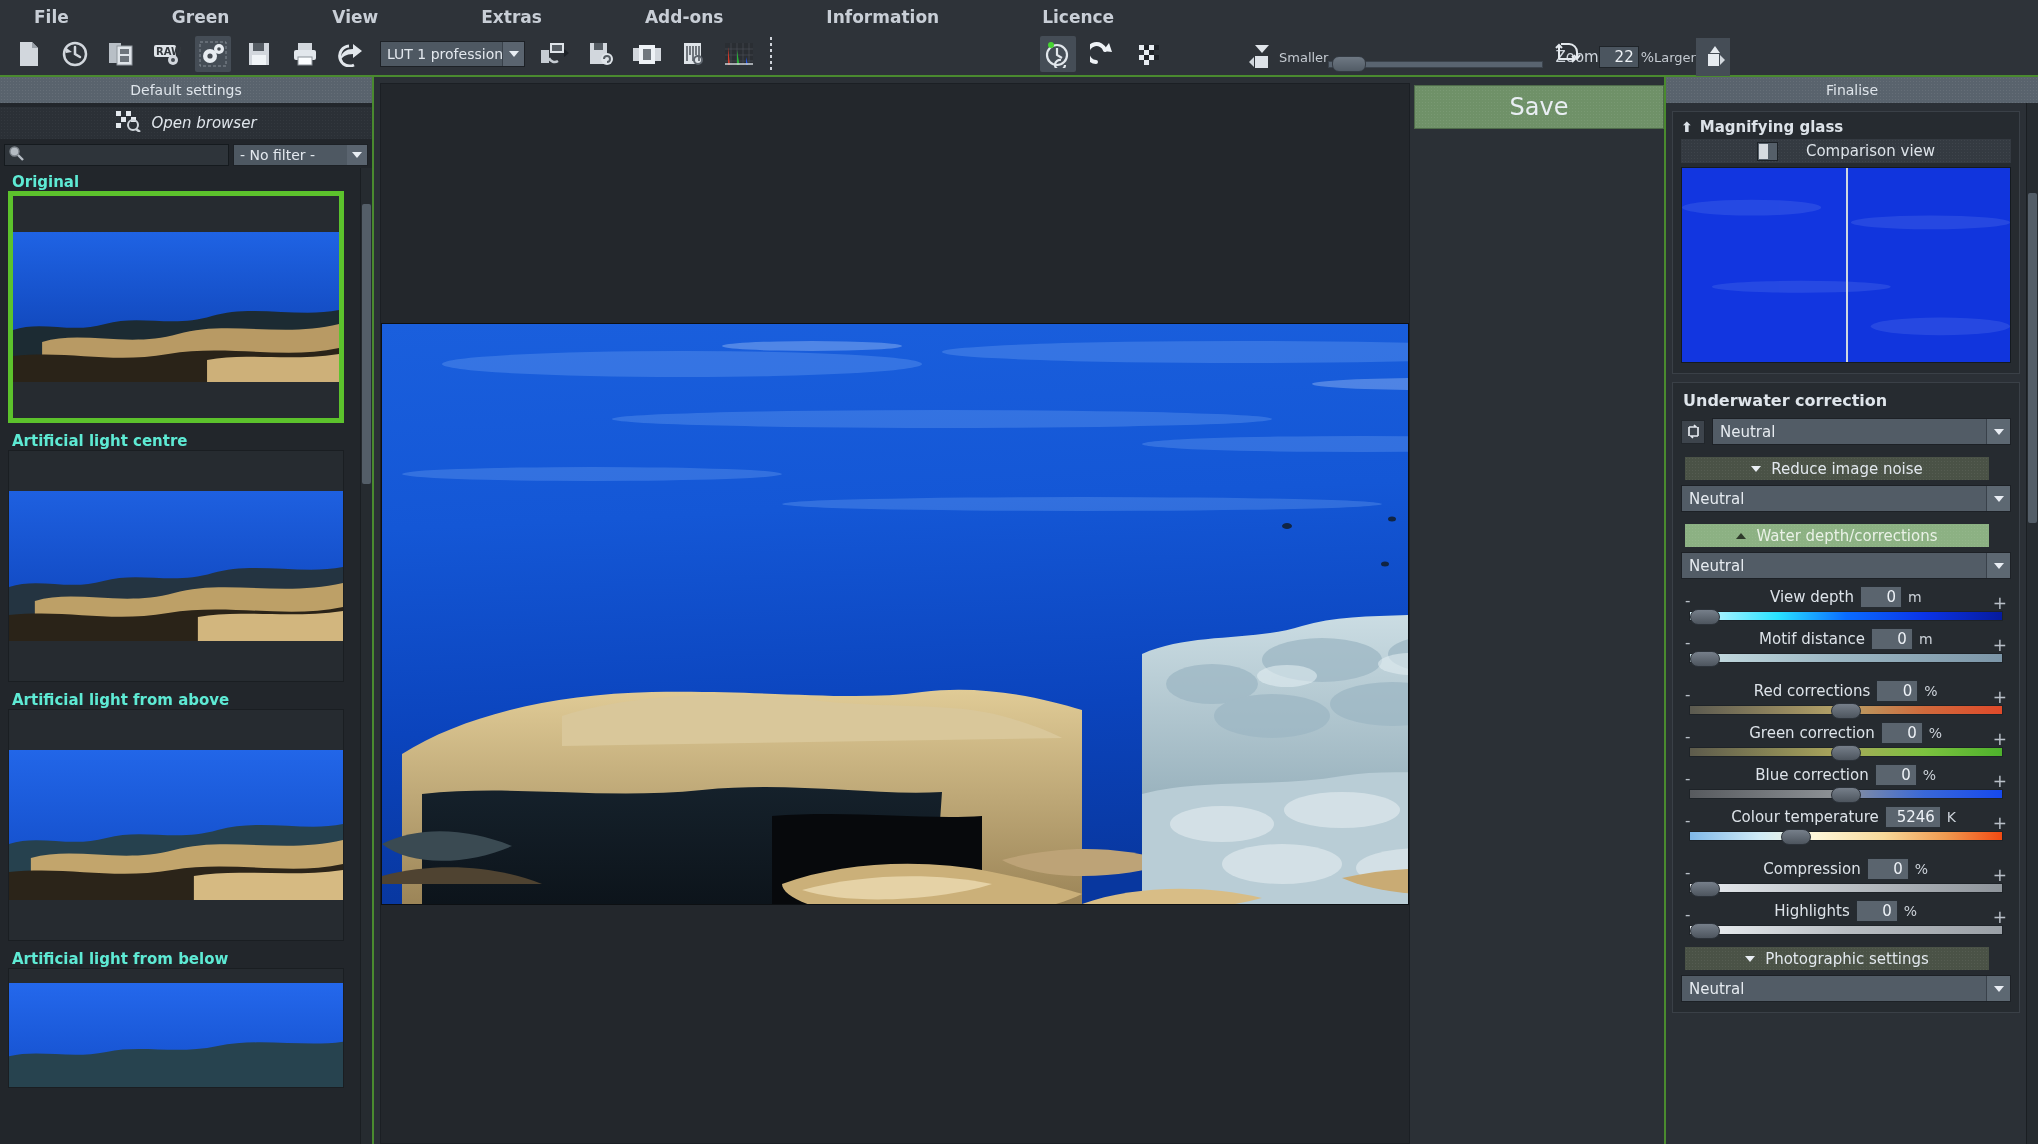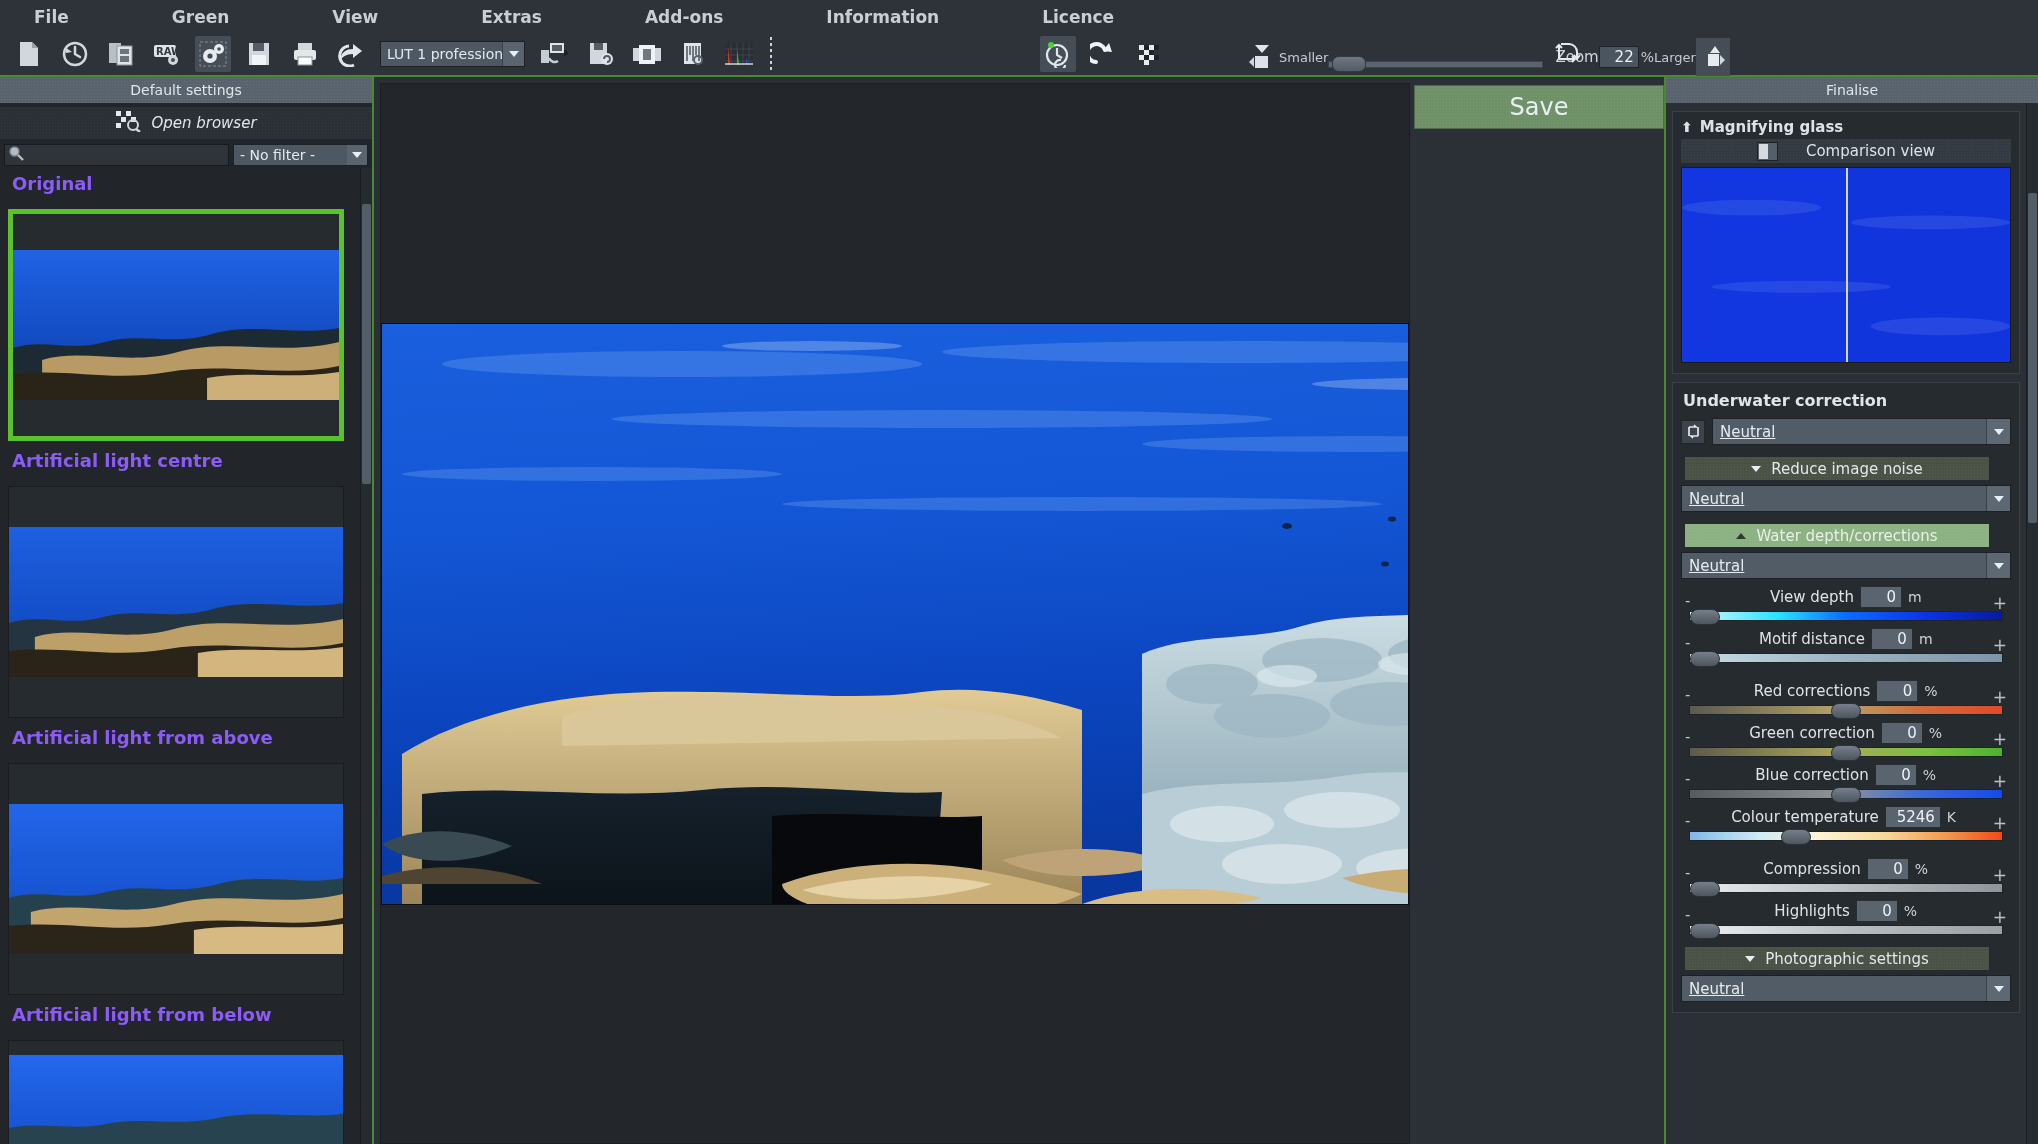--- a/index.html
+++ b/index.html
@@ -84,21 +84,21 @@
   .open-browser-row span.lbl { font-size:15px; color:#dfe5eb;font-style:italic; }
   .filter-row { height:26px; display:flex; align-items:center; padding:0 4px; gap:4px; flex:0 0 26px; margin-top:3px;}
   .search-box { flex:1 1 auto; height:22px; background:#2e343a; border:1px solid #151a1e; display:flex; align-items:center; padding-left:3px;}
   .filter-sel { width:135px;height:22px;background:#4e5862;border:1px solid #1d2126;display:flex;align-items:center;}
   .filter-sel .ftxt{flex:1;font-size:14px;color:#e3e8ee;padding-left:6px;}
   .filter-sel .farrow{width:20px;height:20px;background:#5a646f;display:flex;align-items:center;justify-content:center;}
 
   .preset-scroll { flex:1 1 auto; overflow:hidden; position:relative; display:flex; }
   .preset-list { flex:1 1 auto; overflow:hidden; }
   .preset-item { padding:0 8px 4px 8px; }
-  .preset-label { font-size:18px; font-weight:bold; color:#8b5cf6; padding:5px 2px 15px 4px; }
+  .preset-label { font-size:15px; font-weight:bold; color:#5eead4; padding:5px 2px 0 4px; }
   .preset-thumb { width:336px; height:232px; background:#262b30; border:1px solid #1a1e22;
      display:flex; align-items:center; justify-content:center; overflow:hidden; position:relative; }
   .preset-thumb.selected { border:5px solid #5cc22c; }
   .thumb-img { width:100%; height:150px; }
 
   .lscroll { width:12px; flex:0 0 12px; background:#262b30; position:relative; border-left:1px solid #1a1e22;}
   .lscroll .thumbbar { position:absolute; left:1px; top:36px; width:9px; height:280px; background:#545e68; border-radius:2px; }
 
   
   .center-panel { flex:1 1 auto; display:flex; background:#2b3036; min-width:0; }
@@ -129,21 +129,21 @@
   .cmp-label { font-size:15px; color:#dde3e9; }
   .mag-preview { height:196px; margin-top:4px; border:1px solid #141a1f; position:relative; overflow:hidden; }
   .mag-divider { position:absolute; left:50%; top:0; bottom:0; width:2px; background:#cfd8e2; }
 
   .sec-title { font-size:16px; font-weight:bold; color:#dfe5eb; margin:2px 0 8px 2px; }
 
   .sel-row { display:flex; align-items:center; gap:7px; margin-bottom:4px;}
   .sel-icon-btn { width:24px;height:24px;background:#3d444c;border:1px solid #21262b;display:flex;
      align-items:center;justify-content:center;cursor:pointer;flex:0 0 24px;}
   .combo { flex:1 1 auto; height:27px; background:#525c66; border:1px solid #1d2126; display:flex; align-items:center; cursor:pointer;}
-  .combo .ctxt { flex:1; font-size:15px; color:#e6ebf0; padding-left:7px; white-space:nowrap; overflow:hidden;text-decoration:underline;}
+  .combo .ctxt { flex:1; font-size:15px; color:#e6ebf0; padding-left:7px; white-space:nowrap; overflow:hidden;}
   .combo .carrow { width:24px; height:25px; background:#5d6872; border-left:1px solid #39414a;
       display:flex; align-items:center; justify-content:center; }
 
   .section-bar { height:23px; display:flex; align-items:center; justify-content:center; gap:10px;
      margin:12px 22px 5px 4px; cursor:pointer; font-size:15px;
      background-image:radial-gradient(rgba(255,255,255,.06) 1px,transparent 1px); background-size:3px 3px;}
   .section-bar.dark { background-color:#4a5246; color:#e2e8ee; }
   .section-bar.light { background-color:#8cb183; color:#e9f1e6; }
 
   .slider-block { margin-top:6px; position:relative; padding:0 2px;}

